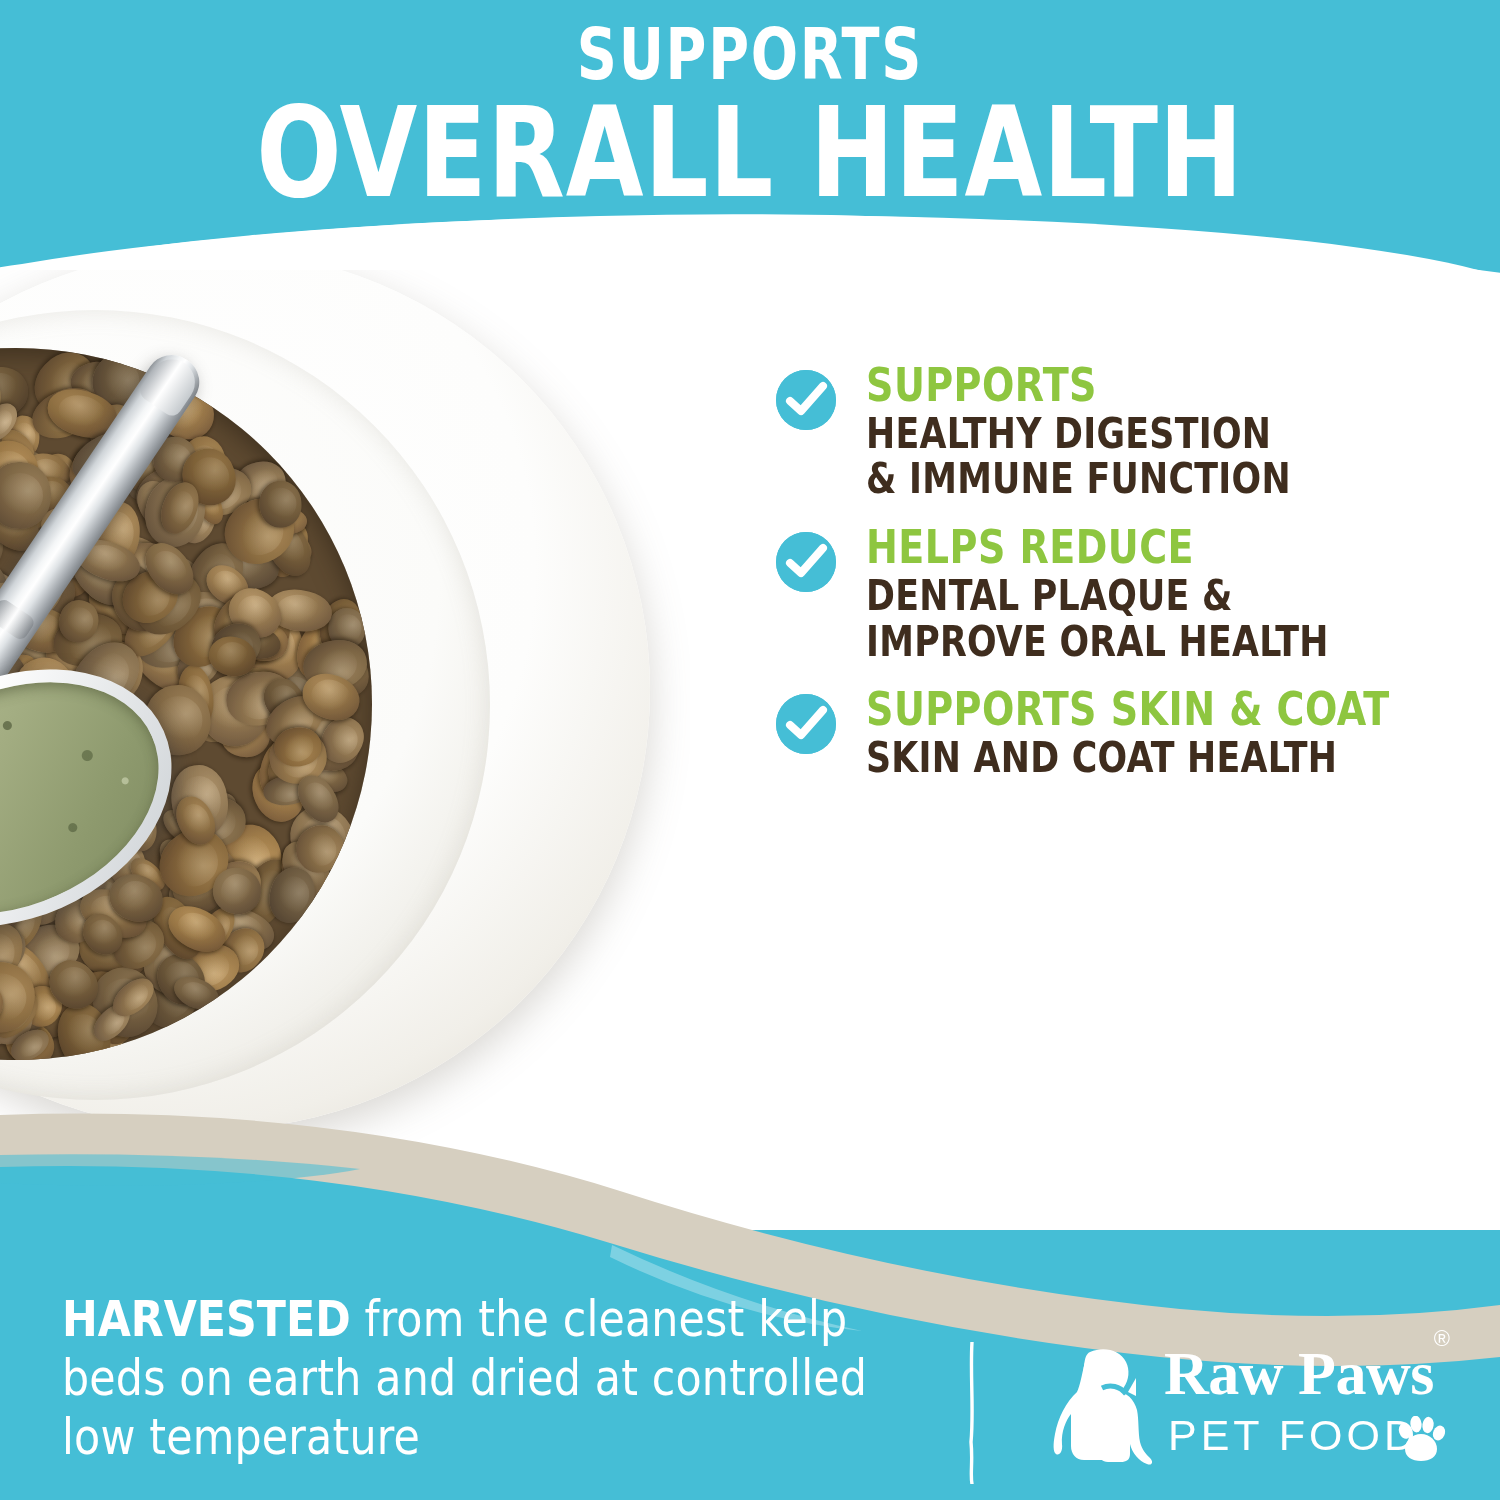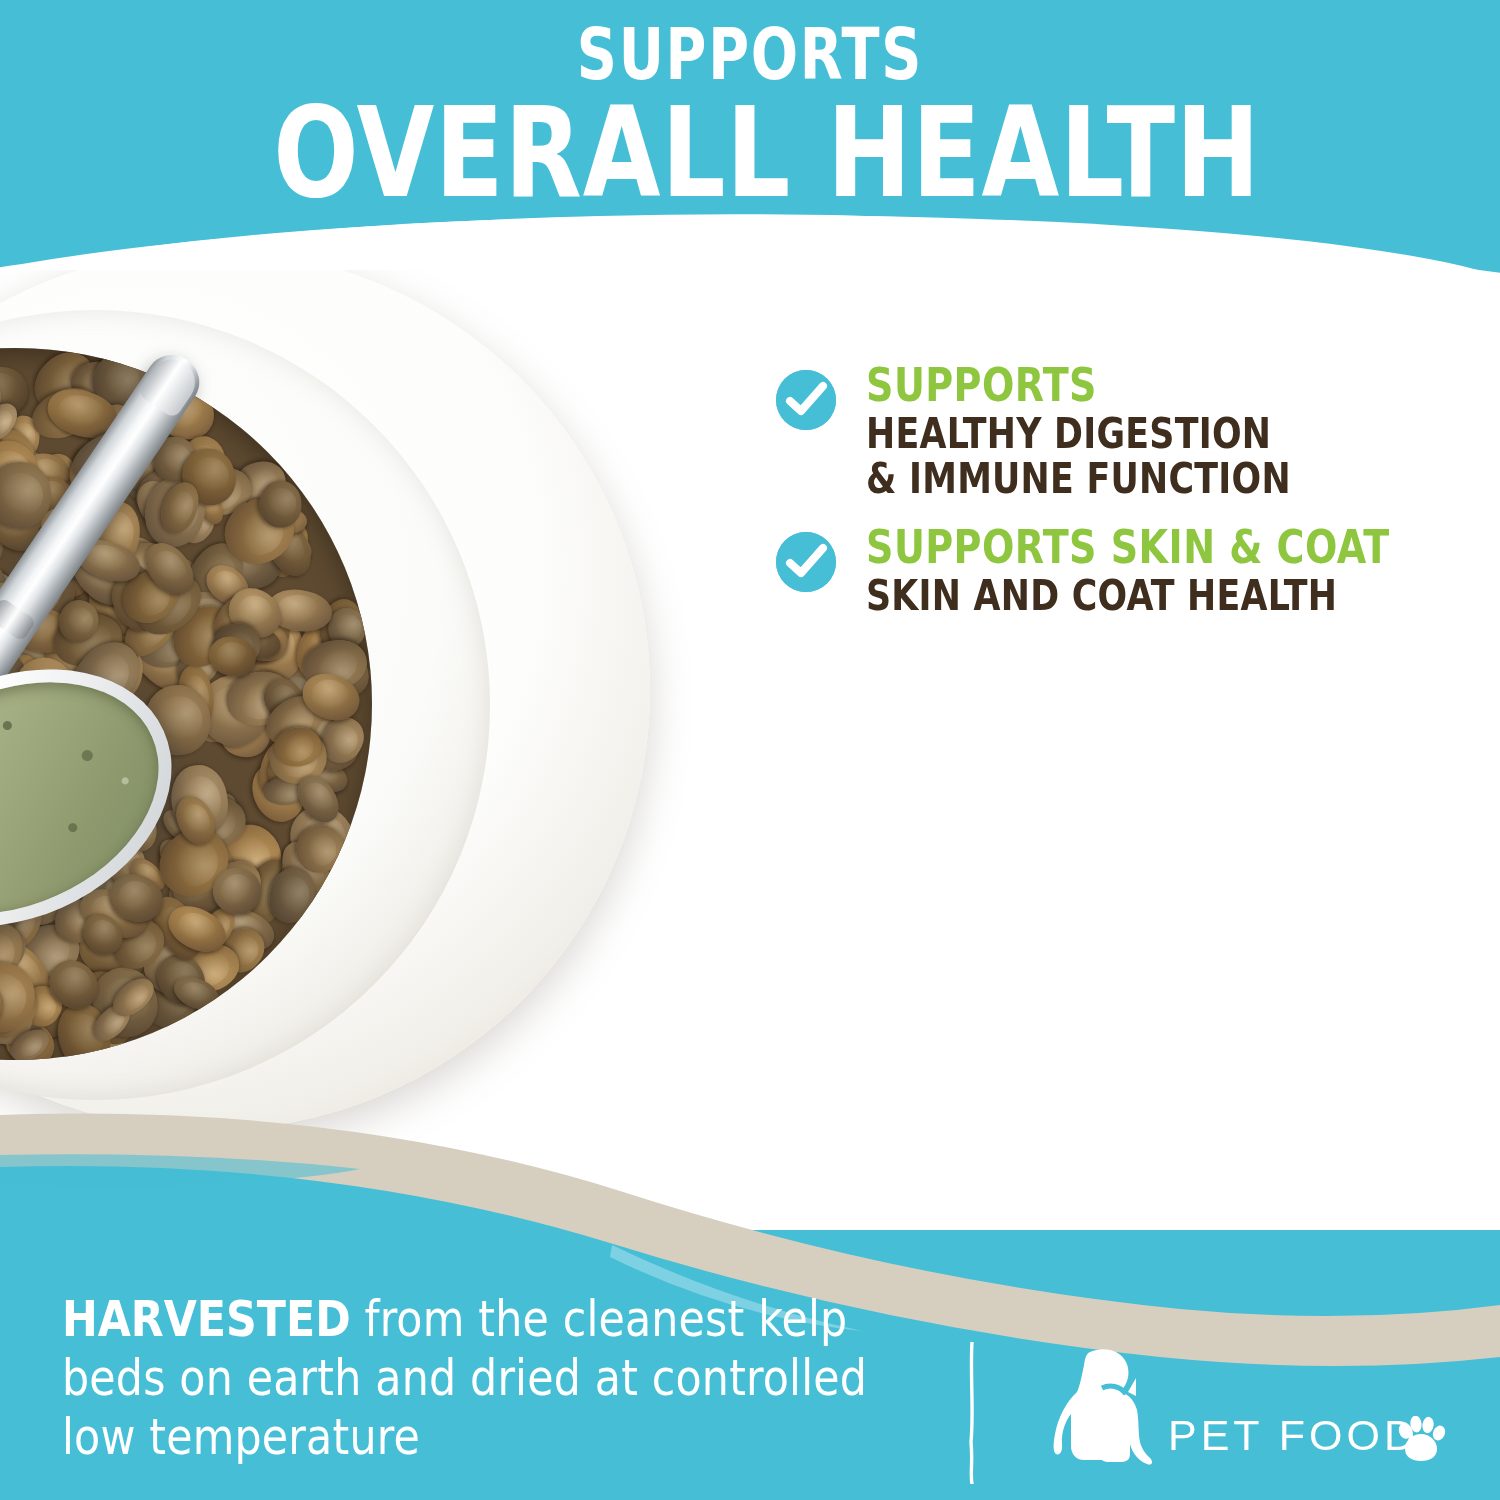--- a/index.html
+++ b/index.html
@@ -11,21 +11,21 @@
   .canvas{position:relative;width:1500px;height:1500px;overflow:hidden;background:#45bed6;}
 
   
   .header{position:absolute;left:0;top:0;width:1500px;height:250px;z-index:6;}
   .hdr-sup{
     position:absolute;left:0;top:18px;width:1500px;text-align:center;
     color:#ffffff;font-family:"Liberation Sans Narrow","DejaVu Sans Condensed","Liberation Sans",sans-serif;
     font-weight:700;font-size:72px;letter-spacing:2px;line-height:1;
     transform:scaleX(0.86);
   }
-  .hdr-main-wrap{position:absolute;left:17px;top:88px;width:1192px;height:130px;}
+  .hdr-main-wrap{position:absolute;left:0;top:88px;width:1192px;height:130px;}
   .hdr-main{
     position:absolute;left:0;top:0;width:1500px;text-align:center;
     color:#ffffff;font-family:"Liberation Sans Narrow","DejaVu Sans Condensed","Liberation Sans",sans-serif;
     font-weight:700;font-size:124px;letter-spacing:1px;line-height:1.05;
     transform:scaleX(0.9);
   }
 
   
   .sheet{
     position:absolute;left:-40px;top:215px;width:1580px;height:1010px;
@@ -458,20 +458,31 @@
         <div class="b-line">HEALTHY DIGESTION</div>
         <div class="b-line">&amp; IMMUNE FUNCTION</div>
       </div>
       <div class="benefit">
         <span class="badge">
           <svg width="60" height="60" viewBox="0 0 60 60">
             <circle cx="30" cy="30" r="30" fill="#45bed6"></circle>
             <path d="M14 31 L25 41 L47 16" stroke="#ffffff" stroke-width="8" fill="none" stroke-linecap="round" stroke-linejoin="round"></path>
           </svg>
         </span>
+        <div class="b-title">HELPS REDUCE</div>
+        <div class="b-line">DENTAL PLAQUE &amp;</div>
+        <div class="b-line">IMPROVE ORAL HEALTH</div>
+      </div>
+      <div class="benefit">
+        <span class="badge">
+          <svg width="60" height="60" viewBox="0 0 60 60">
+            <circle cx="30" cy="30" r="30" fill="#45bed6"></circle>
+            <path d="M14 31 L25 41 L47 16" stroke="#ffffff" stroke-width="8" fill="none" stroke-linecap="round" stroke-linejoin="round"></path>
+          </svg>
+        </span>
         <div class="b-title">SUPPORTS SKIN &amp; COAT</div>
         <div class="b-line">SKIN AND COAT HEALTH</div>
       </div>
     </div>
 
   <svg class="wave" viewBox="0 0 1500 405" preserveAspectRatio="none">
     <path fill="#d6cfc0" d="M0,20 Q340,8 620,96 Q900,186 1180,214 Q1350,230 1500,210 L1500,405 L0,405 Z"></path>
     <path fill="#45bed6" d="M0,72 Q330,62 610,148 Q880,232 1160,262 Q1340,280 1500,262 L1500,405 L0,405 Z"></path>
     <path fill="#45bed6" opacity=".55" d="M0,60 Q200,56 360,74 Q300,86 180,90 Q80,92 0,88 Z"></path>
     <path fill="#ffffff" opacity=".30" d="M612,150 q120,58 250,86 q-130,-14 -252,-74 Z"></path>
@@ -492,20 +503,21 @@
 
       <path fill="#ffffff" d="M47,14 C41,18 38,28 40,38 C48,34 54,26 54,18 C53,14 50,12 47,14 Z"></path>
 
       <path fill="#ffffff" d="M70,52 C80,50 90,58 93,70 C95,80 94,92 96,102 C98,110 102,114 106,118 C110,122 108,126 103,124 C95,121 88,113 86,104 L86,114 C86,120 82,122 77,122 L64,122 C58,122 55,118 55,112 L55,74 C55,62 60,54 70,52 Z"></path>
 
       <path fill="#ffffff" d="M62,52 L58,36 L72,48 Z"></path>
       <path fill="#ffffff" d="M84,52 L92,38 L92,56 Z"></path>
 
       <path fill="none" stroke="#45bed6" stroke-width="5" d="M58,48 C66,44 76,46 82,54"></path>
     </svg>
+    <div class="logo-word"><span>Raw Paws</span><sup>®</sup></div>
     <div class="logo-sub">PET FOOD</div>
     <svg class="logo-paw" viewBox="0 0 50 46">
       <ellipse cx="9" cy="15" rx="6" ry="8" fill="#ffffff" transform="rotate(-18 9 15)"></ellipse>
       <ellipse cx="20" cy="8" rx="5.6" ry="8.4" fill="#ffffff" transform="rotate(-6 20 8)"></ellipse>
       <ellipse cx="32" cy="9" rx="5.6" ry="8.2" fill="#ffffff" transform="rotate(8 32 9)"></ellipse>
       <ellipse cx="43" cy="17" rx="5.8" ry="7.6" fill="#ffffff" transform="rotate(22 43 17)"></ellipse>
       <path fill="#ffffff" d="M25,18 C34,18 41,25 41,33 C41,41 34,45 25,45 C16,45 9,41 9,33 C9,25 16,18 25,18 Z"></path>
     </svg>
   </div>
 

